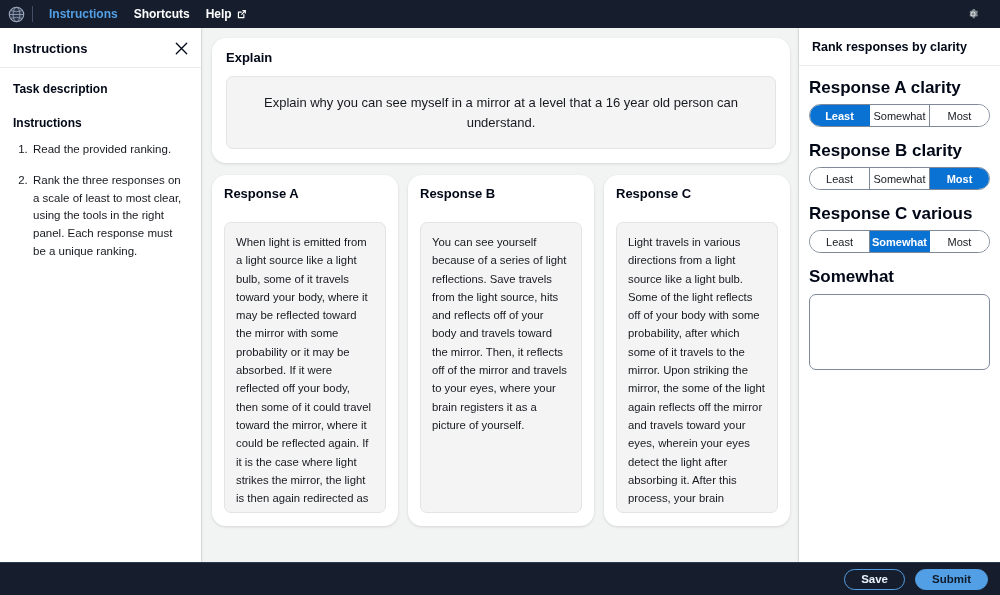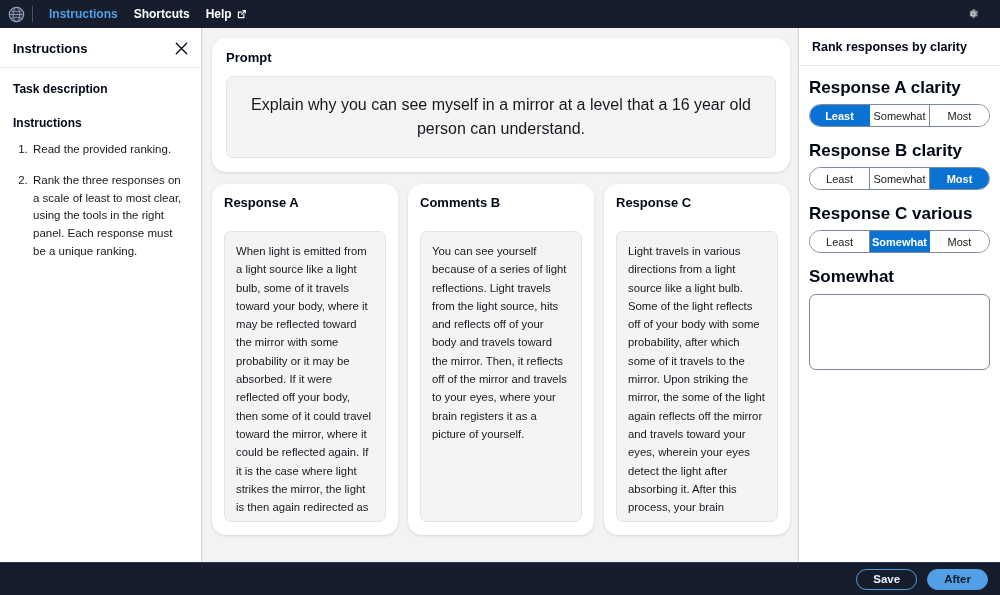--- a/index.html
+++ b/index.html
@@ -167,21 +167,21 @@
     font-size: 13px;
     font-weight: bold;
     color: #000716;
     margin-bottom: 11px;
   }
   .prompt-box {
     background: #f4f4f4;
     border: 1px solid #e2e4e6;
     border-radius: 7px;
     padding: 16px 14px;
-    font-size: 16px;
+    font-size: 13px;
     color: #16191f;
     text-align: center;
     line-height: 1.5;
   }
 
   .responses-row {
     display: flex;
     gap: 10px;
     align-items: stretch;
   }
@@ -372,34 +372,34 @@
         <ol class="steps">
           <li>Read the provided ranking.</li>
           <li>Rank the three responses on a scale of least to most clear, using the tools in the right panel. Each response must be a unique ranking.</li>
         </ol>
       </div>
     </aside>
 
     <main class="center">
 
       <section class="card prompt-card">
-        <div class="card-heading">Prompt</div>
+        <div class="card-heading">Explain</div>
         <div class="prompt-box">Explain why you can see myself in a mirror at a level that a 16 year old person can understand.</div>
       </section>
 
       <section class="responses-row">
 
         <div class="card response-card">
           <div class="card-heading">Response A</div>
           <div class="response-box">When light is emitted from a light source like a light bulb, some of it travels toward your body, where it may be reflected toward the mirror with some probability or it may be absorbed. If it were reflected off your body, then some of it could travel toward the mirror, where it could be reflected again. If it is the case where light strikes the mirror, the light is then again redirected as a reflection. If that light is pointed in the direction of your eyes, then the light will enter your eyes. Then, your brain processes the electrical signal made by your eyes and sees it as an image.</div>
         </div>
 
         <div class="card response-card">
-          <div class="card-heading">Comments B</div>
-          <div class="response-box">You can see yourself because of a series of light reflections. Light travels from the light source, hits and reflects off of your body and travels toward the mirror. Then, it reflects off of the mirror and travels to your eyes, where your brain registers it as a picture of yourself.</div>
+          <div class="card-heading">Response B</div>
+          <div class="response-box">You can see yourself because of a series of light reflections. Save travels from the light source, hits and reflects off of your body and travels toward the mirror. Then, it reflects off of the mirror and travels to your eyes, where your brain registers it as a picture of yourself.</div>
         </div>
 
         <div class="card response-card">
           <div class="card-heading">Response C</div>
           <div class="response-box">Light travels in various directions from a light source like a light bulb. Some of the light reflects off of your body with some probability, after which some of it travels to the mirror. Upon striking the mirror, the some of the light again reflects off the mirror and travels toward your eyes, wherein your eyes detect the light after absorbing it. After this process, your brain processes the signal as an image of yourself.</div>
         </div>
 
       </section>
     </main>
 
@@ -441,16 +441,16 @@
           <textarea class="comments-area" placeholder="" style=""></textarea>
         </div>
 
       </div>
     </aside>
 
   </div>
 
   <div class="bottombar">
     <button class="btn btn-save">Save</button>
-    <button class="btn btn-submit">After</button>
+    <button class="btn btn-submit">Submit</button>
   </div>
 
 </div>
 
 </body></html>

